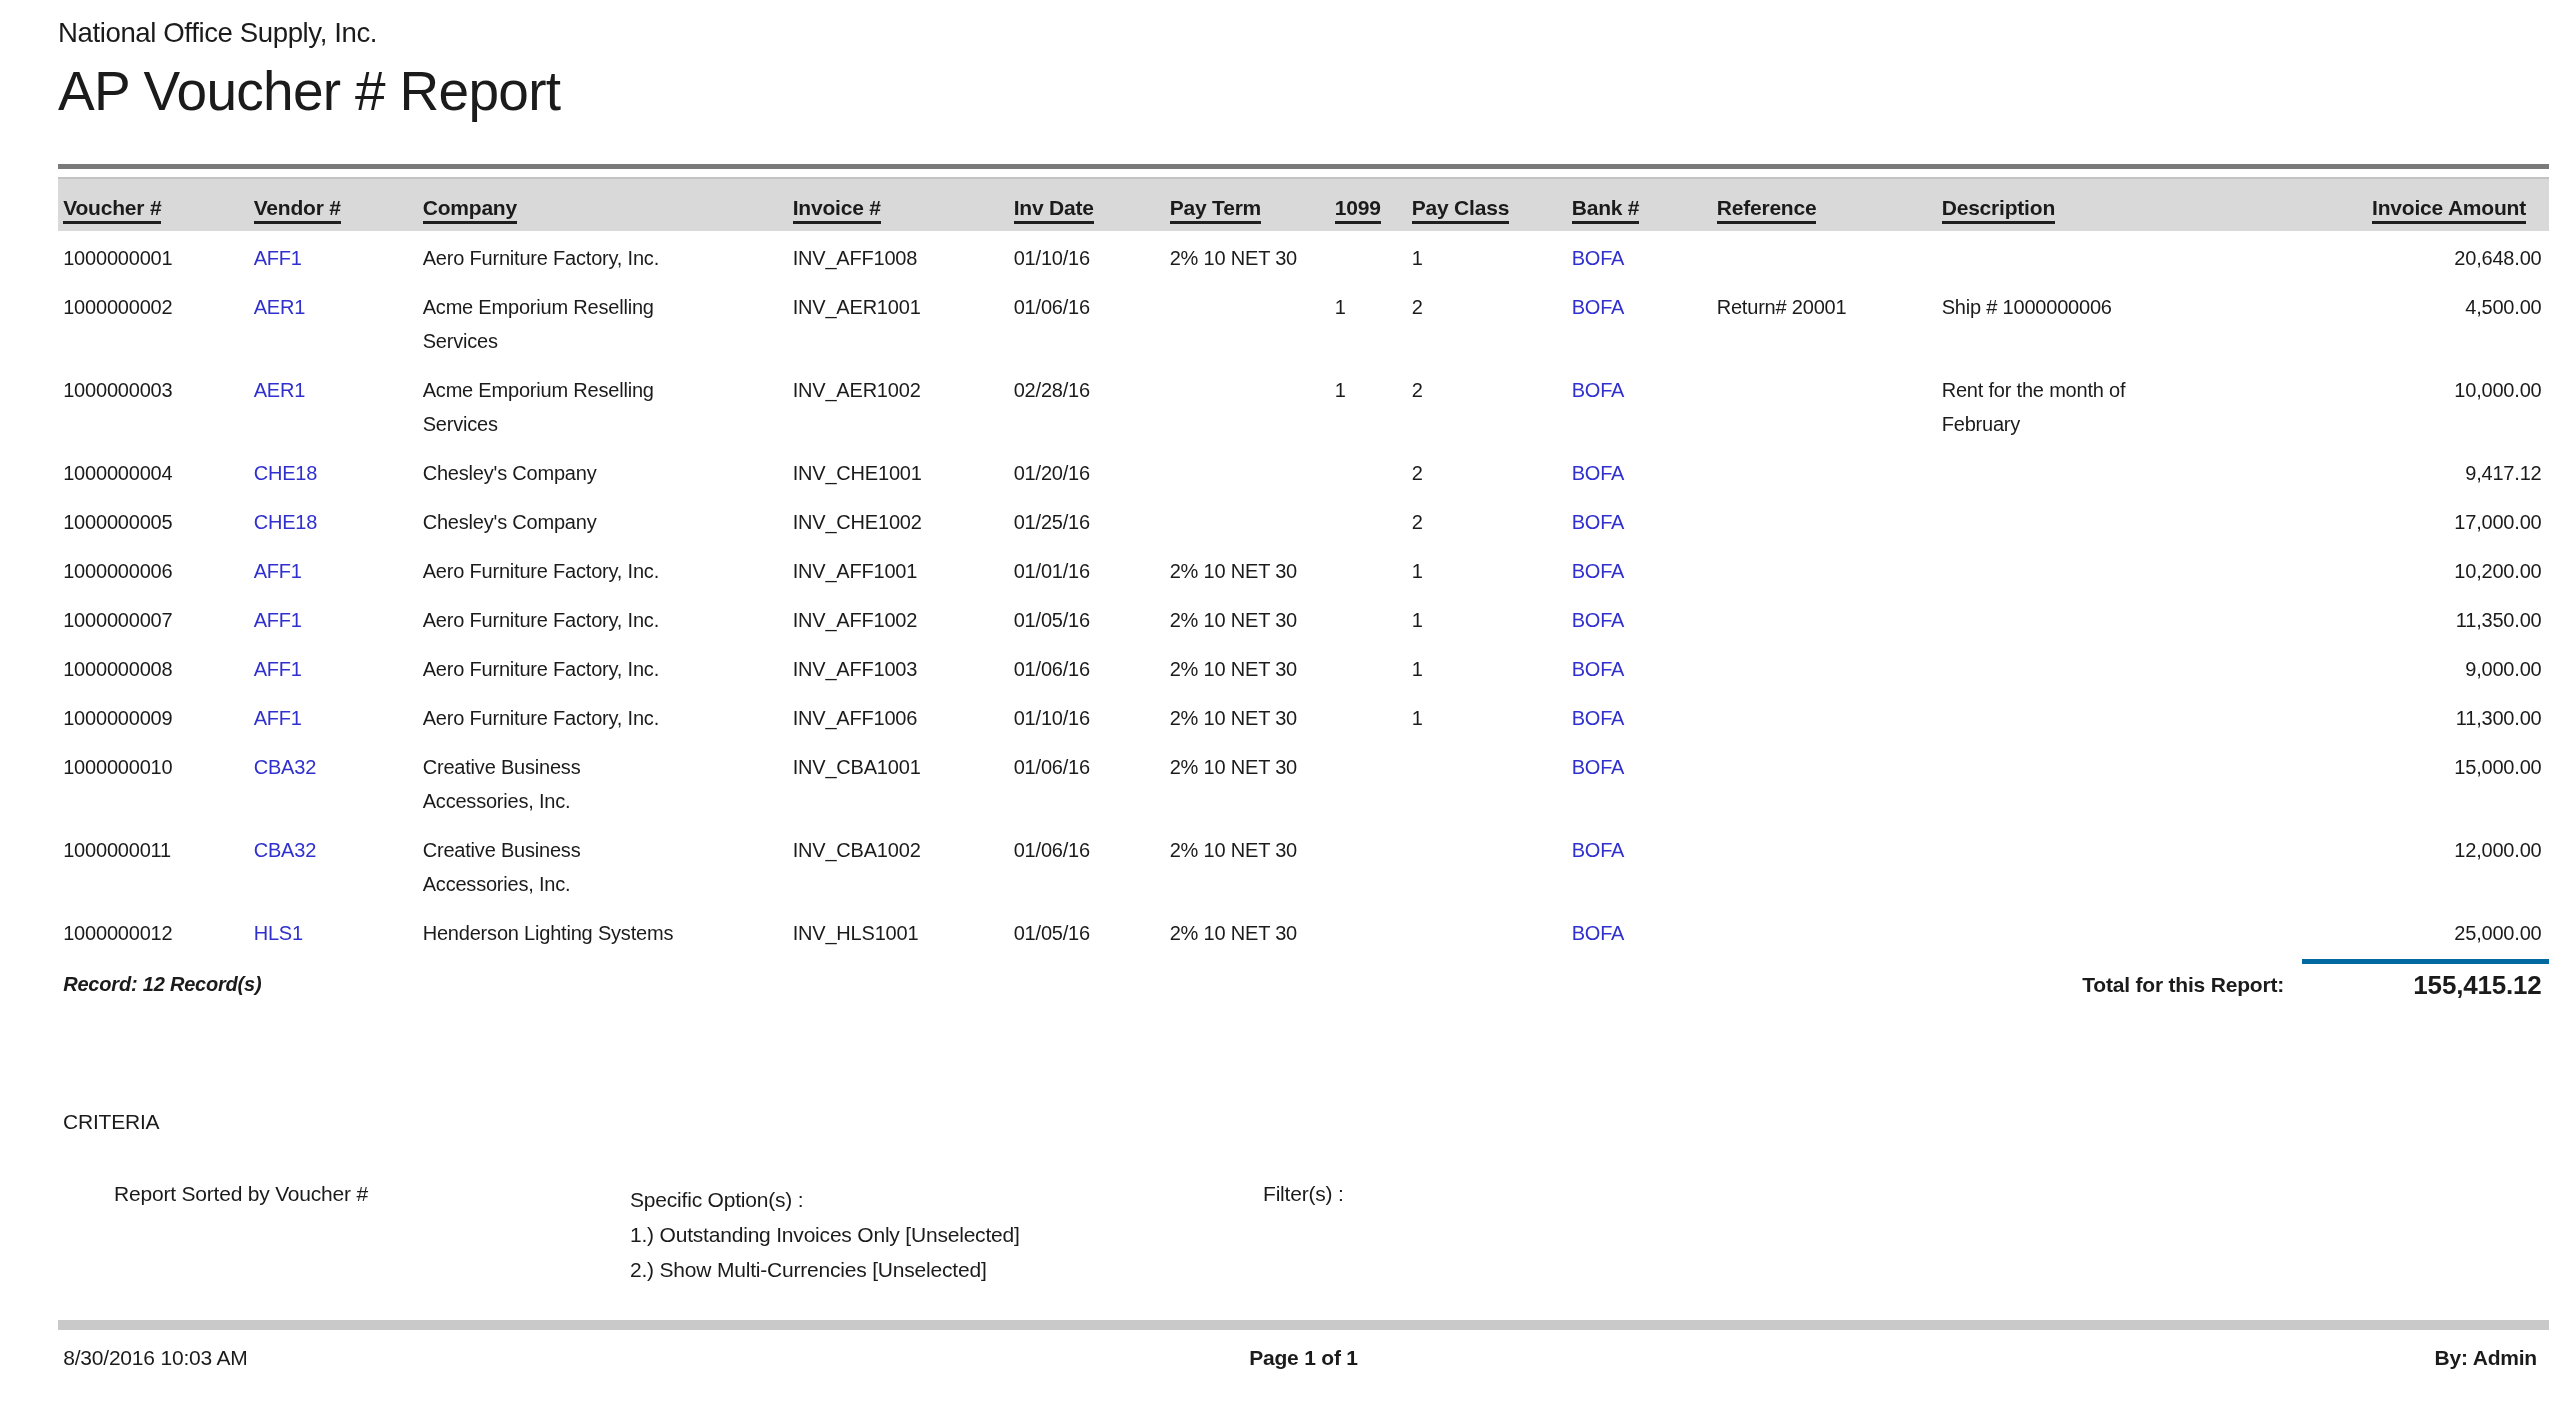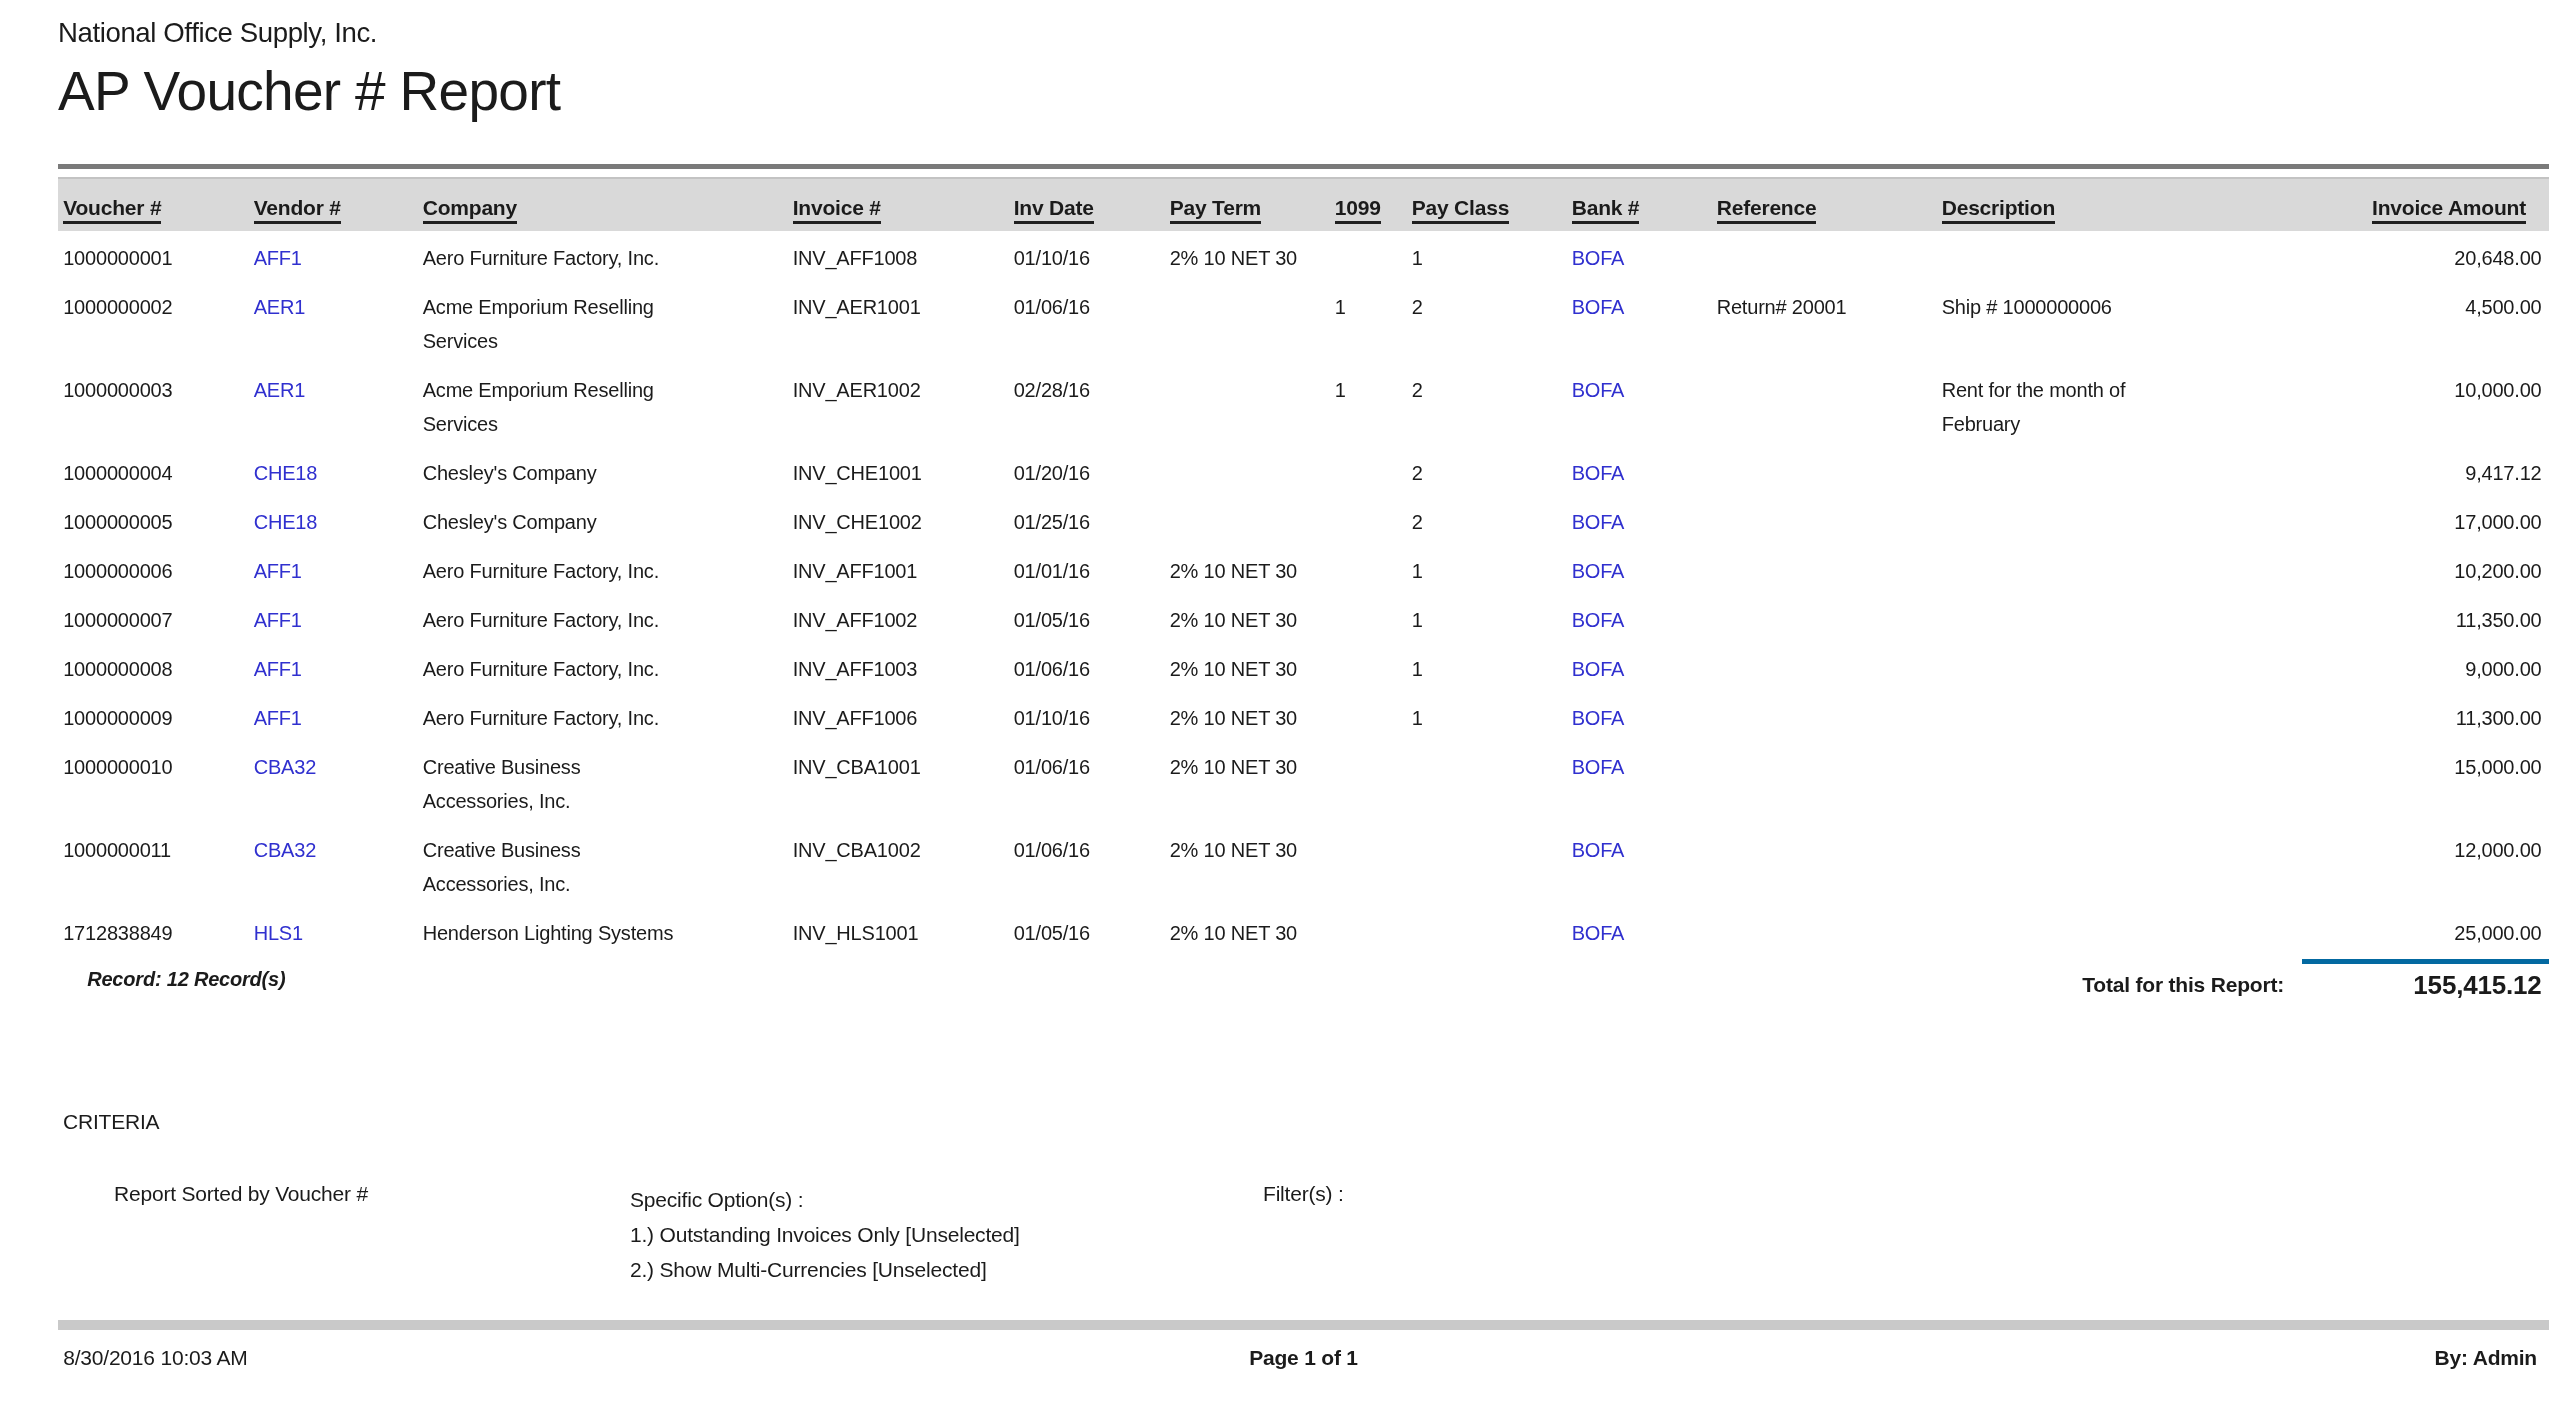--- a/index.html
+++ b/index.html
@@ -36,21 +36,21 @@
     vertical-align:top; text-align:left;
     font-size:20px; line-height:34px; letter-spacing:-0.2px;
     padding:7.5px 4.5px 7.5px 3.7px; white-space:pre-line;
   }
   td.col-voucher { padding-left:5.2px; }
   td.col-amount  { text-align:right; padding-right:7.5px; }
   td.link { color:var(--link_blue,#3030cf); }
   tbody tr:first-child td { padding-top:10.4px; }
 
   
-  .totals { display:flex; justify-content:space-between; align-items:center; margin-top:1.5px;margin-left:24px; }
+  .totals { display:flex; justify-content:space-between; align-items:flex-end; margin-top:1.5px; }
   .record-count { font-size:20px; font-style:italic; font-weight:600; letter-spacing:-0.2px; padding-left:5.2px; line-height:31px; }
   .total-wrap { display:flex; align-items:flex-end; }
   .total-label { font-size:21px; font-weight:bold; letter-spacing:-0.2px; line-height:31px; margin-right:18px; }
   .total-amount {
     width:247px; text-align:right; font-size:26px; font-weight:bold; letter-spacing:-0.2px;
     border-top:5px solid #0369a1; padding:6px 7.5px 0 0; line-height:30px;
   }
 
   
   .criteria-heading { position:absolute; left:63px; top:1110px; font-size:21px; font-weight:normal; letter-spacing:-0.2px; }
@@ -263,21 +263,21 @@
           <td class="col-inv_date">01/06/16</td>
           <td class="col-pay_term">2% 10 NET 30</td>
           <td class="col-t1099"></td>
           <td class="col-pay_class"></td>
           <td class="col-bank link">BOFA</td>
           <td class="col-reference"></td>
           <td class="col-description"></td>
           <td class="col-amount">12,000.00</td>
         </tr>
         <tr>
-          <td class="col-voucher">1712838849</td>
+          <td class="col-voucher">1000000012</td>
           <td class="col-vendor link">HLS1</td>
           <td class="col-company">Henderson Lighting Systems</td>
           <td class="col-invoice">INV_HLS1001</td>
           <td class="col-inv_date">01/05/16</td>
           <td class="col-pay_term">2% 10 NET 30</td>
           <td class="col-t1099"></td>
           <td class="col-pay_class"></td>
           <td class="col-bank link">BOFA</td>
           <td class="col-reference"></td>
           <td class="col-description"></td>

